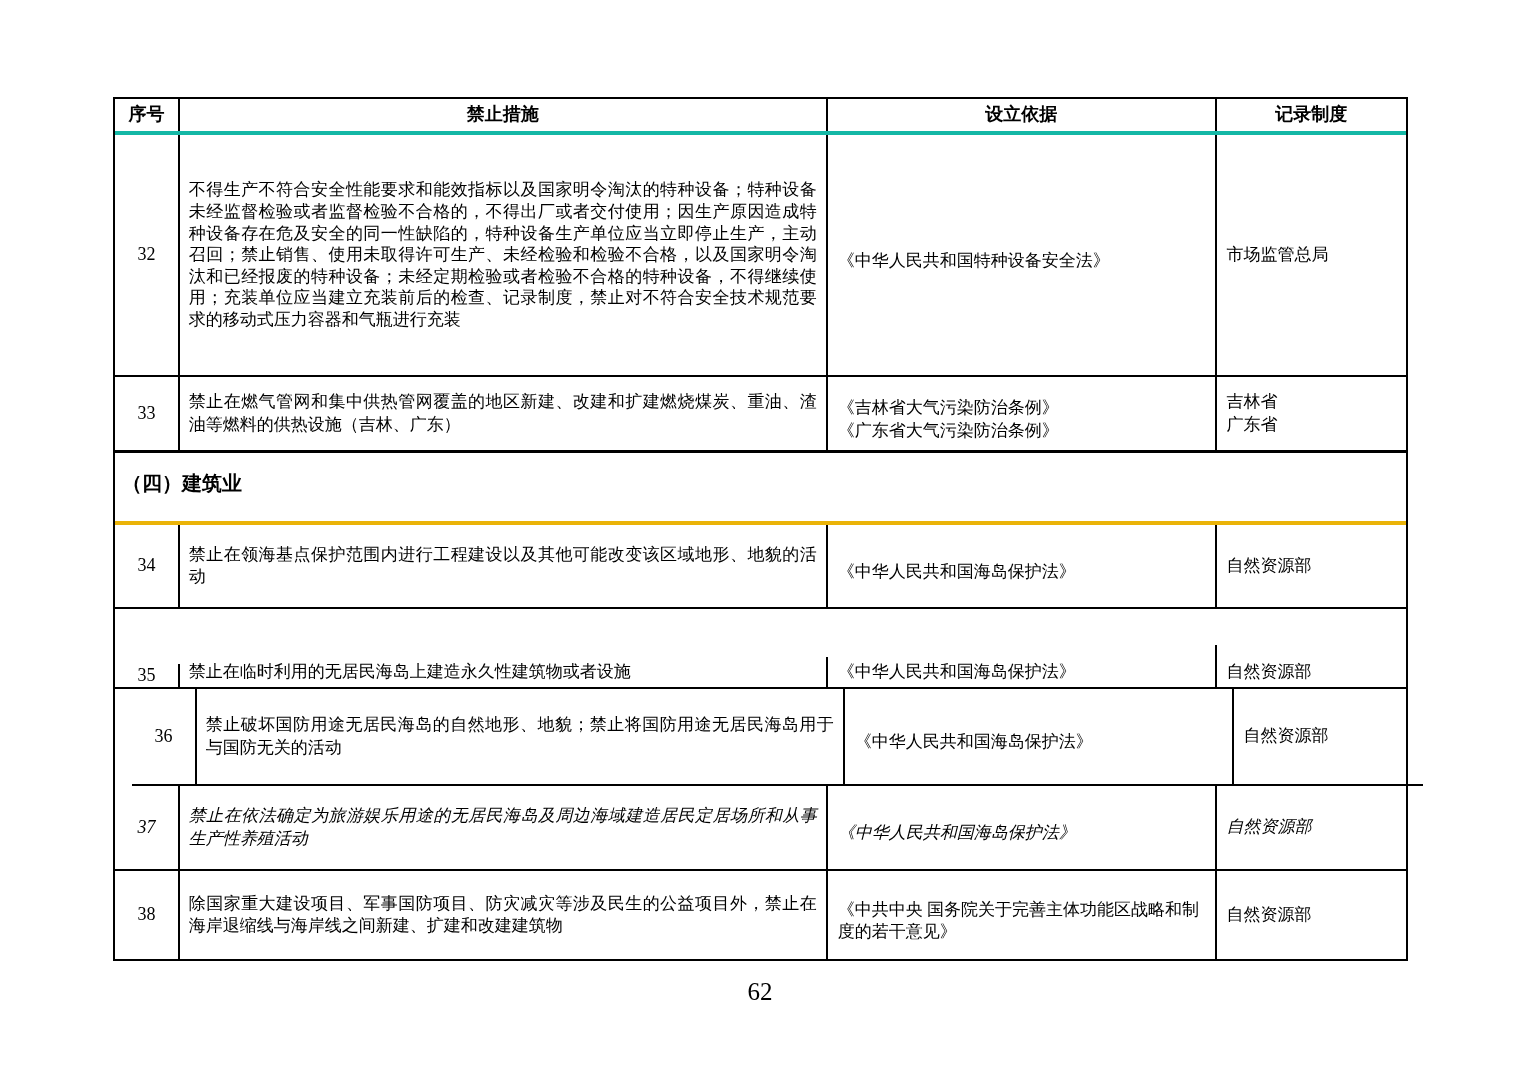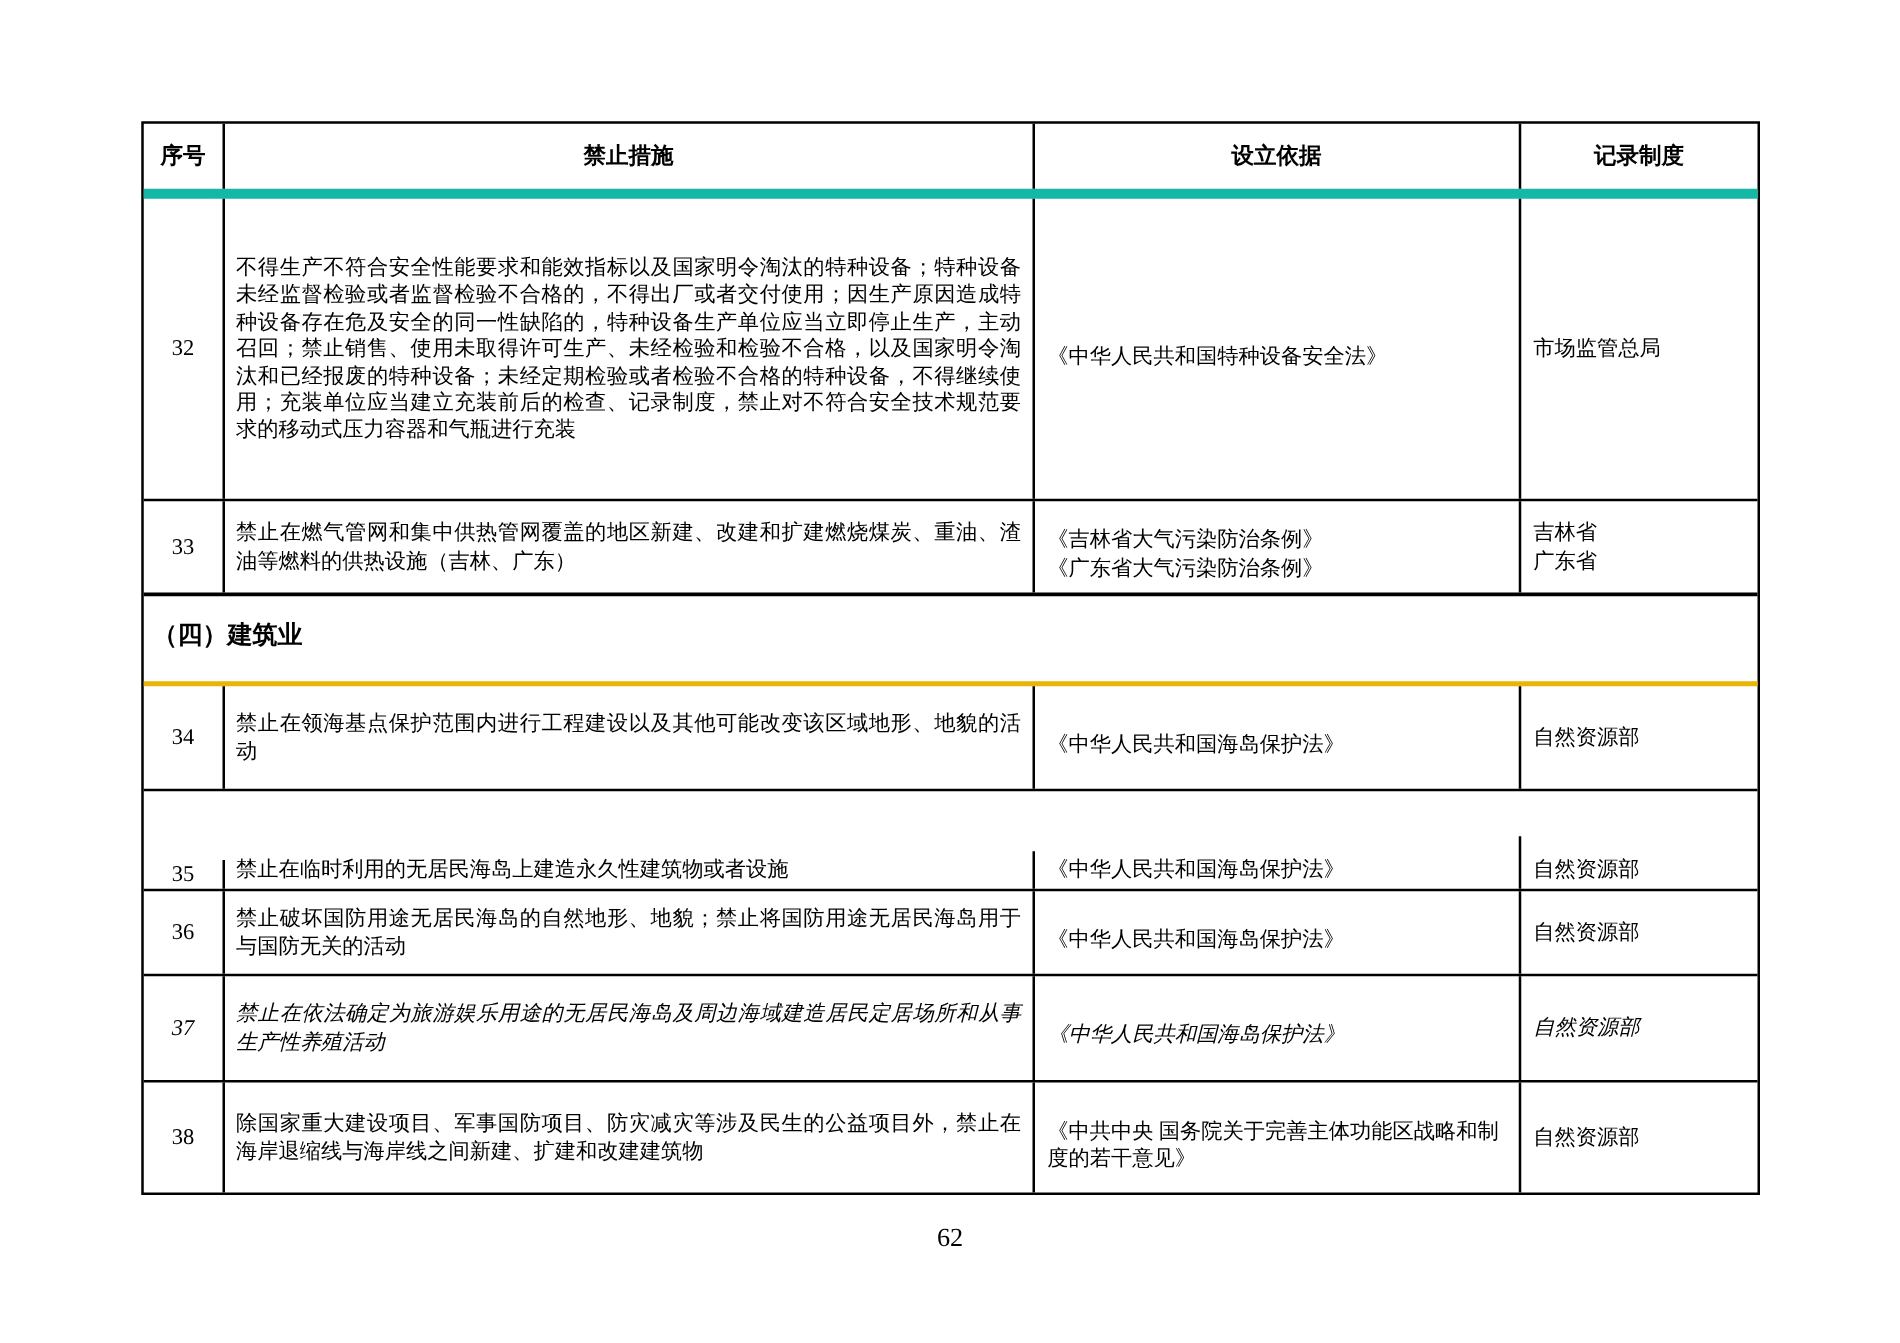--- a/index.html
+++ b/index.html
@@ -20,28 +20,28 @@
     left: 113px; top: 97px;
     width: 1295px;
     border: 2px solid #000;
     background: #fff;
   }
   .row {
     display: flex;
     width: 100%;
     border-bottom: 2px solid #000;
   }
-  .row.header-row   { height: 60px;  border-bottom: 8px solid #14b8a6; justify-content: center; }
+  .row.header-row   { height: 36px;  border-bottom: 4px solid #14b8a6; justify-content: center; }
   .row.r32          { height: 242px; }
   .row.r33          { height: 76px;  border-bottom: 3px solid #000; }
   .section-row      { height: 72px;  border-bottom: 4px solid #eab308;
                       display: flex; align-items: center; }
   .row.r34          { height: 84px; }
   .row.r35          { height: 80px; align-items: flex-end; }
-  .row.r36          { height: 68px; }
+  .row.r36          { height: 97px; margin-left: 17px; }
   .row.r37          { height: 85px; font-style: italic; }
   .row.r38          { height: 88px; border-bottom: none; }
 
   .cell {
     display: flex;
     align-items: center;
     font-size: 17px;
     line-height: 1.3;
   }
   .c1 { width: 65px;  justify-content: center; border-right: 2px solid #000; font-size: 18px; }
@@ -64,21 +64,21 @@
     font-weight: bold;
     font-size: 20px;
     padding-left: 7px;
     margin-top: -8px;
   }
   .page-number {
     position: absolute;
     left: 0; top: 978px;
     width: 1520px;
     text-align: center;
-    font-size: 21px;
+    font-size: 25px;
   }
 </style>
 </head>
 <body>
 
 <div class="page">
 
   <div class="doc-table">
 
     <div class="row header-row">

